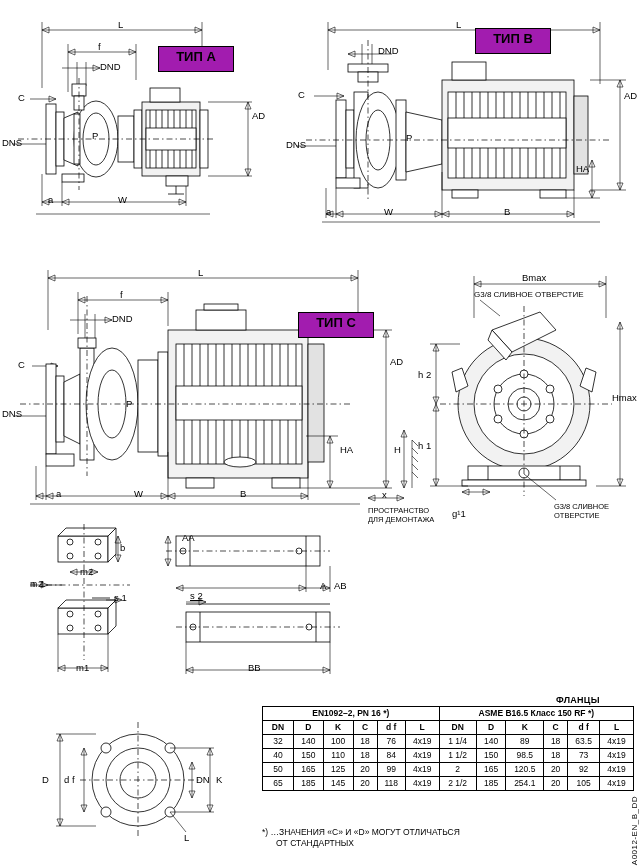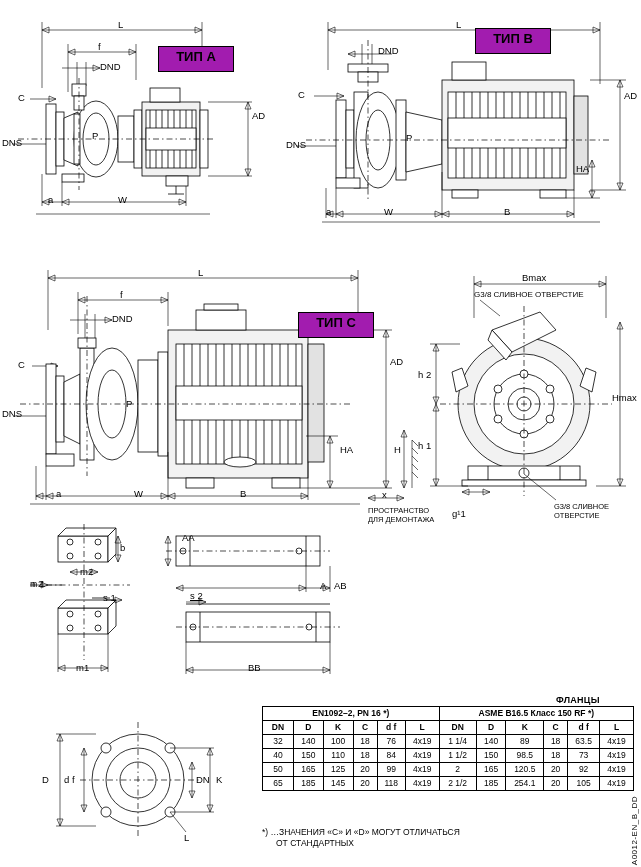--- a/index.html
+++ b/index.html
@@ -563,21 +563,21 @@
 <div style="position:absolute;left:612px;top:392px;" class="lbl">Hmax</div>
 <div style="position:absolute;left:418px;top:369px;" class="lbl">h 2</div>
 <div style="position:absolute;left:418px;top:440px;" class="lbl">h 1</div>
 <div style="position:absolute;left:452px;top:484px;margin-top:24px;" class="lbl">g¹1</div>
 
 <div style="position:absolute;left:120px;top:542px;" class="lbl">b</div>
 <div style="position:absolute;left:80px;top:566px;" class="lbl">m2</div>
 <div style="position:absolute;left:76px;top:662px;" class="lbl">m1</div>
 <div style="position:absolute;left:2px;top:578px;margin-left:30px;" class="lbl">n 1</div>
 <div style="position:absolute;left:30px;top:578px;" class="lbl">n 2</div>
-<div style="position:absolute;left:103px;top:592px;text-align:right;" class="lbl">s 1</div>
+<div style="position:absolute;left:114px;top:592px;text-align:right;" class="lbl">s 1</div>
 <div style="position:absolute;left:182px;top:532px;" class="lbl">AA</div>
 <div style="position:absolute;left:190px;top:590px;text-decoration:underline;" class="lbl">s 2</div>
 <div style="position:absolute;left:248px;top:662px;" class="lbl">BB</div>
 <div style="position:absolute;left:320px;top:580px;" class="lbl">A</div>
 <div style="position:absolute;left:334px;top:580px;" class="lbl">AB</div>
 
 <div style="position:absolute;left:42px;top:774px;" class="lbl">D</div>
 <div style="position:absolute;left:64px;top:774px;" class="lbl">d f</div>
 <div style="position:absolute;left:196px;top:774px;" class="lbl">DN</div>
 <div style="position:absolute;left:216px;top:774px;" class="lbl">K</div>

